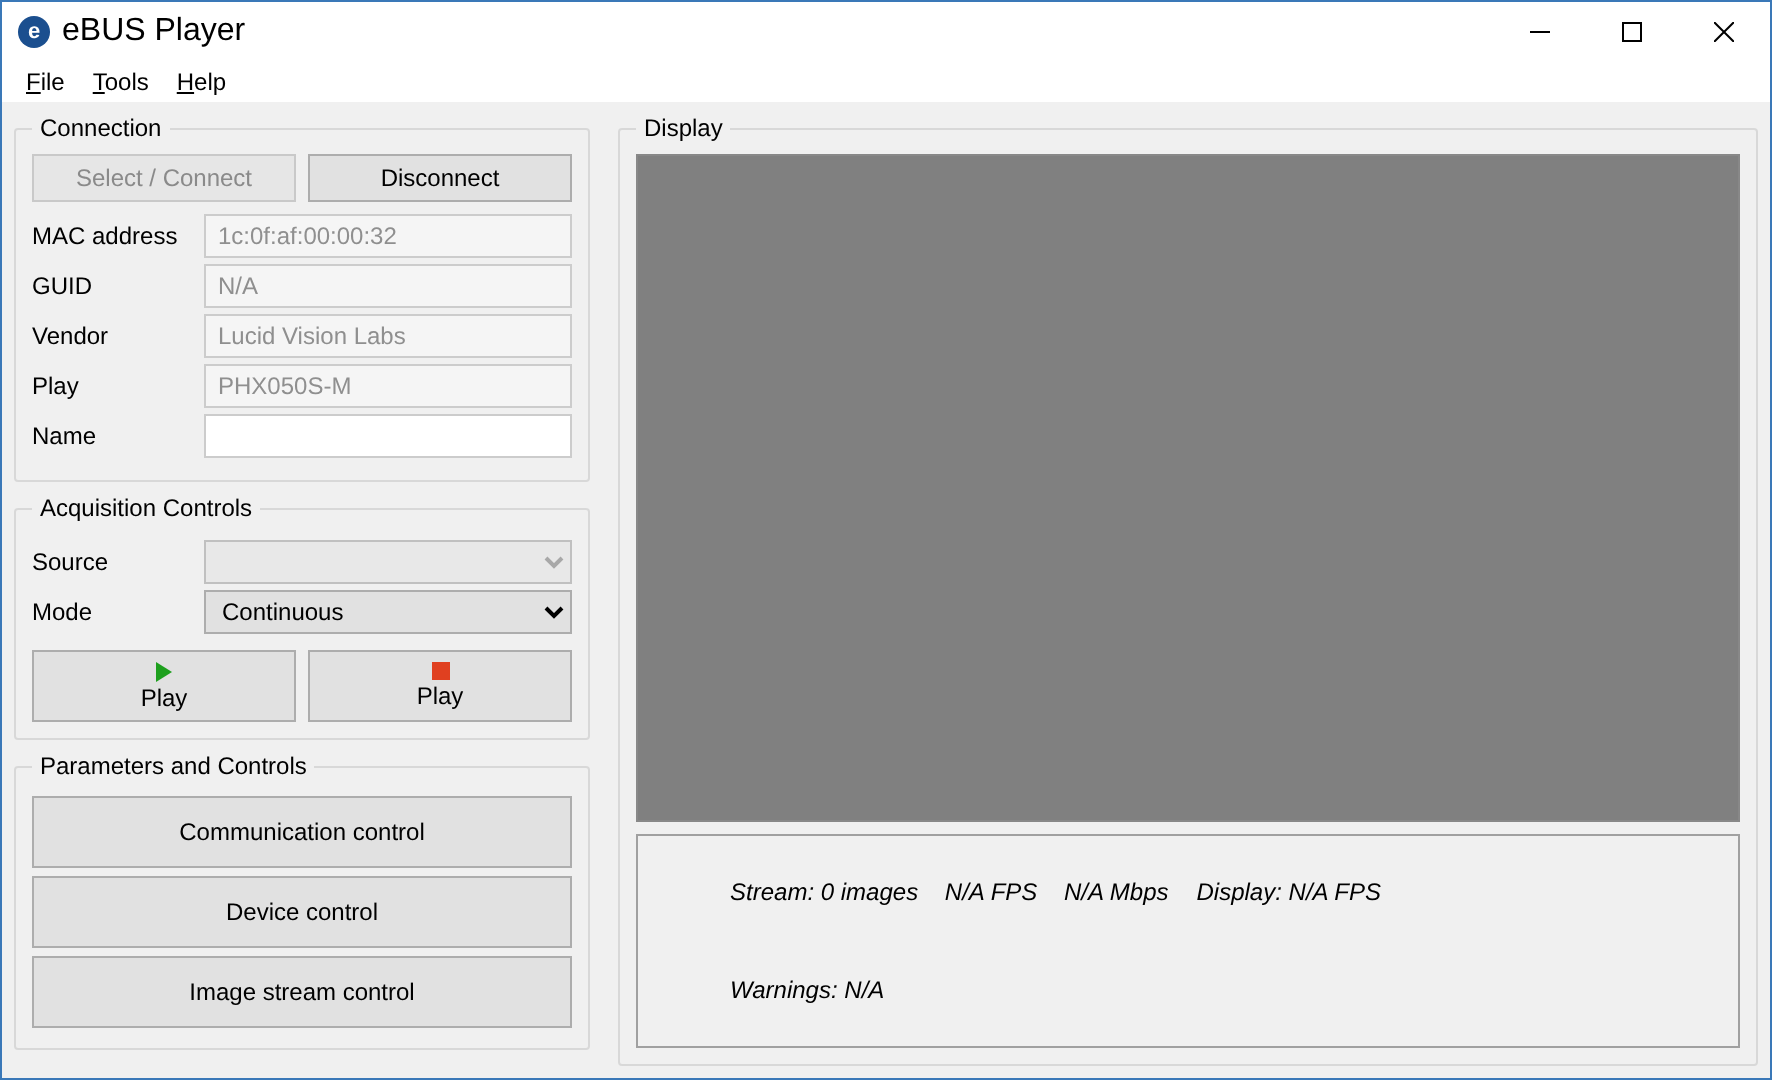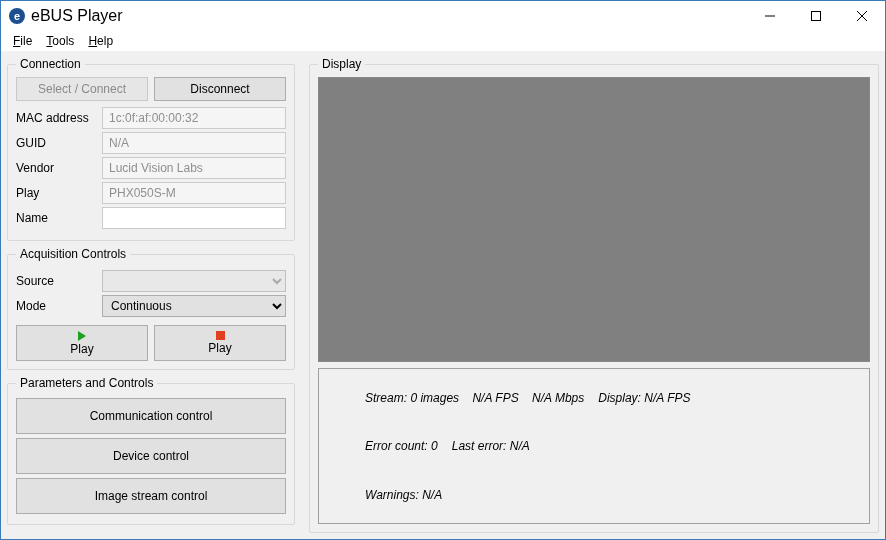--- a/index.html
+++ b/index.html
@@ -293,22 +293,19 @@
 
     <div class="right-col">
       <fieldset class="group display-group">
         <legend>Display</legend>
         <div class="display-canvas"></div>
         <div class="status-box">
           <div class="line">
             <span class="status-seg"><span>Stream:</span> <span>0 images</span>    <span>N/A FPS</span>    <span>N/A Mbps</span></span><span class="status-seg"><span>Display:</span> <span>N/A FPS</span></span>
           </div>
           <div class="line">
-            <span class="status-seg"><span>Error count:</span> <span>0</span></span><span class="status-seg"><span>Last error:</span> <span>N/A</span></span>
-          </div>
-          <div class="line">
             <span>Warnings:</span> <span>N/A</span>
           </div>
         </div>
       </fieldset>
     </div>
   </div>
 </div>
 
 </body></html>

